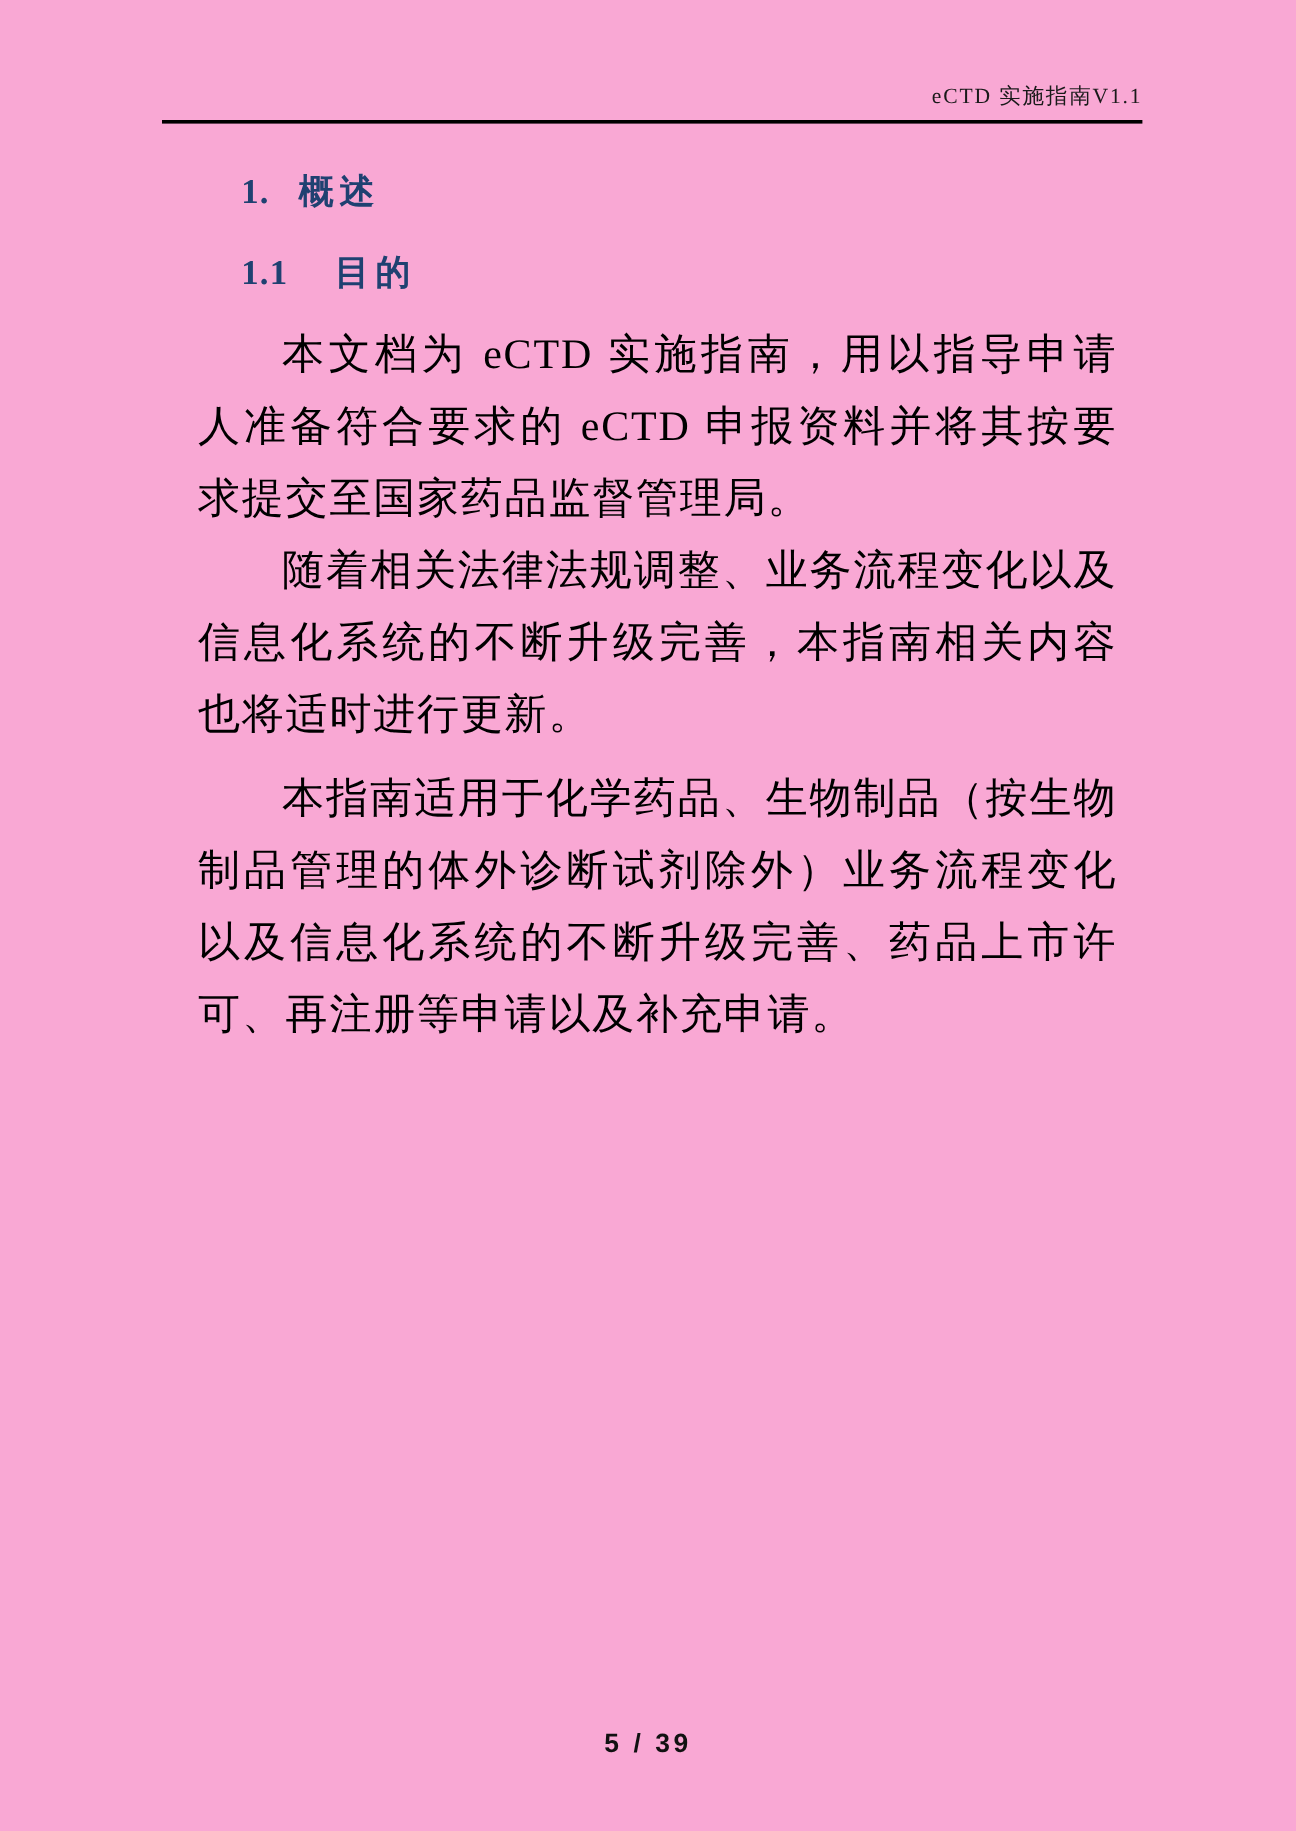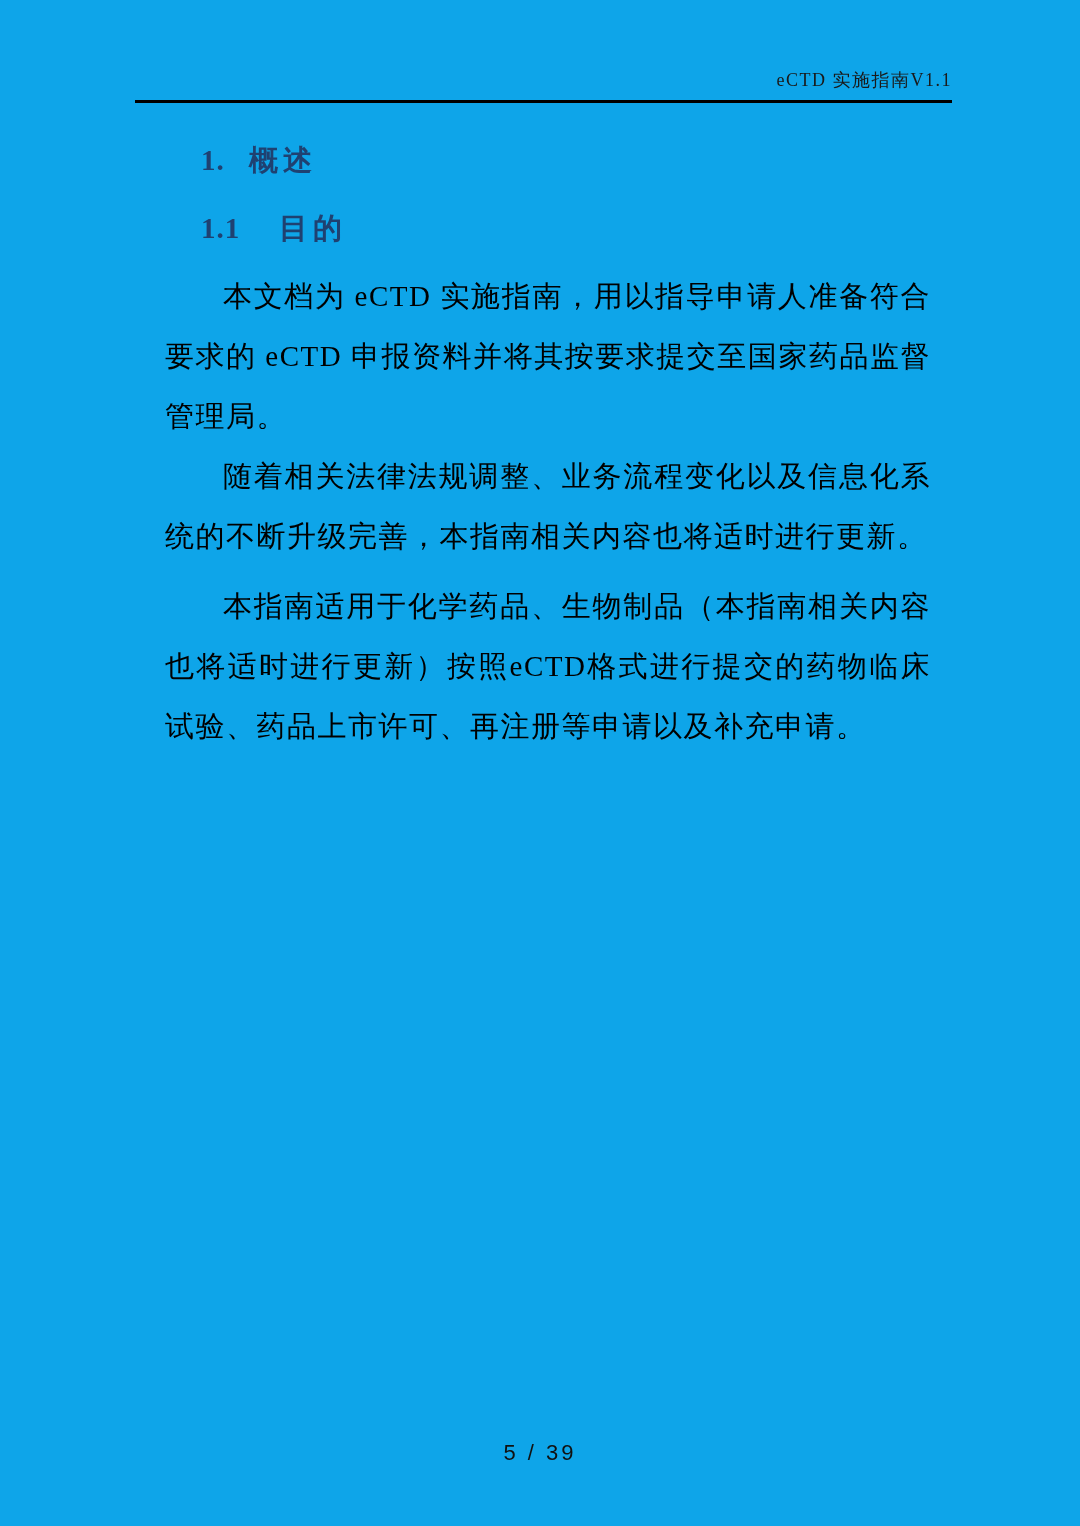--- a/index.html
+++ b/index.html
@@ -4,21 +4,21 @@
 <style>
   html, body {
     margin: 0;
     padding: 0;
     background: #ffffff;
   }
   .page {
     position: relative;
     width: 1080px;
     height: 1526px;
-    background: #0ea5e9;
+    background: #f9a8d4;
     font-family: "Liberation Serif", "DejaVu Serif", serif;
     color: #000000;
     overflow: hidden;
   }
   .running-header {
     position: absolute;
     top: 68px;
     left: 135px;
     right: 128px;
     text-align: right;
@@ -56,38 +56,38 @@
     letter-spacing: 1px;
   }
   .heading .h-num.wide {
     min-width: 78px;
   }
   .heading .h-title {
     letter-spacing: 5px;
     text-align: right;
   }
   .para {
-    font-size: 29px;
+    font-size: 35px;
     line-height: 60px;
     letter-spacing: 1.5px;
     text-align: justify;
     text-indent: 2em;
     margin: 0;
   }
   .sec-gap {
     height: 10px;
   }
   .footer {
     position: absolute;
     bottom: 60px;
     left: 0;
     width: 100%;
     text-align: center;
     font-family: "Liberation Sans", "DejaVu Sans", sans-serif;
-    font-weight: normal;
+    font-weight: bold;
     font-size: 22px;
     letter-spacing: 3px;
     color: #111111;
   }
 </style>
 </head>
 <body>
 
 <div class="page">
 
@@ -104,21 +104,21 @@
     <div class="heading">
       <span class="h-num wide">1.1</span><span class="h-title">目的</span>
     </div>
 
     <p class="para">本文档为 eCTD 实施指南，用以指导申请人准备符合要求的 eCTD 申报资料并将其按要求提交至国家药品监督管理局。</p>
     <p class="para">随着相关法律法规调整、业务流程变化以及信息化系统的不断升级完善，本指南相关内容也将适时进行更新。</p>
 
     <div class="sec-gap"></div>
 
 
-    <p class="para">本指南适用于化学药品、生物制品（本指南相关内容也将适时进行更新）按照eCTD格式进行提交的药物临床试验、药品上市许可、再注册等申请以及补充申请。</p>
+    <p class="para">本指南适用于化学药品、生物制品（按生物制品管理的体外诊断试剂除外）业务流程变化以及信息化系统的不断升级完善、药品上市许可、再注册等申请以及补充申请。</p>
 
     <div class="sec-gap"></div>
 
 
 
   </div>
 
   <div class="footer">5 / 39</div>
 
 </div>

